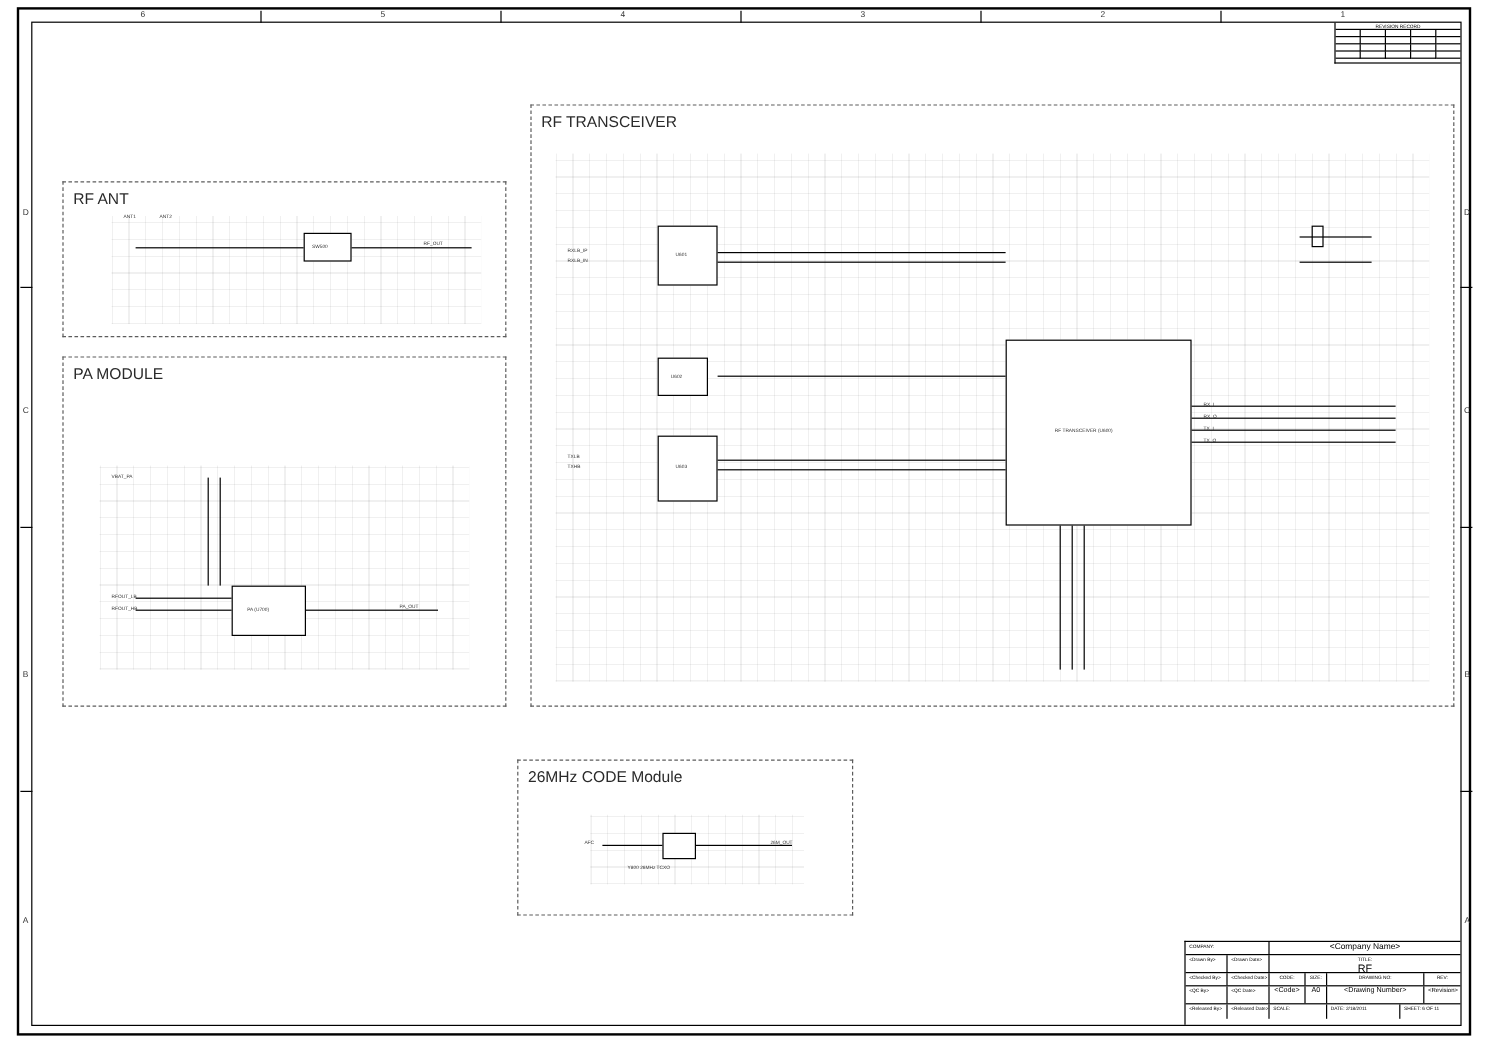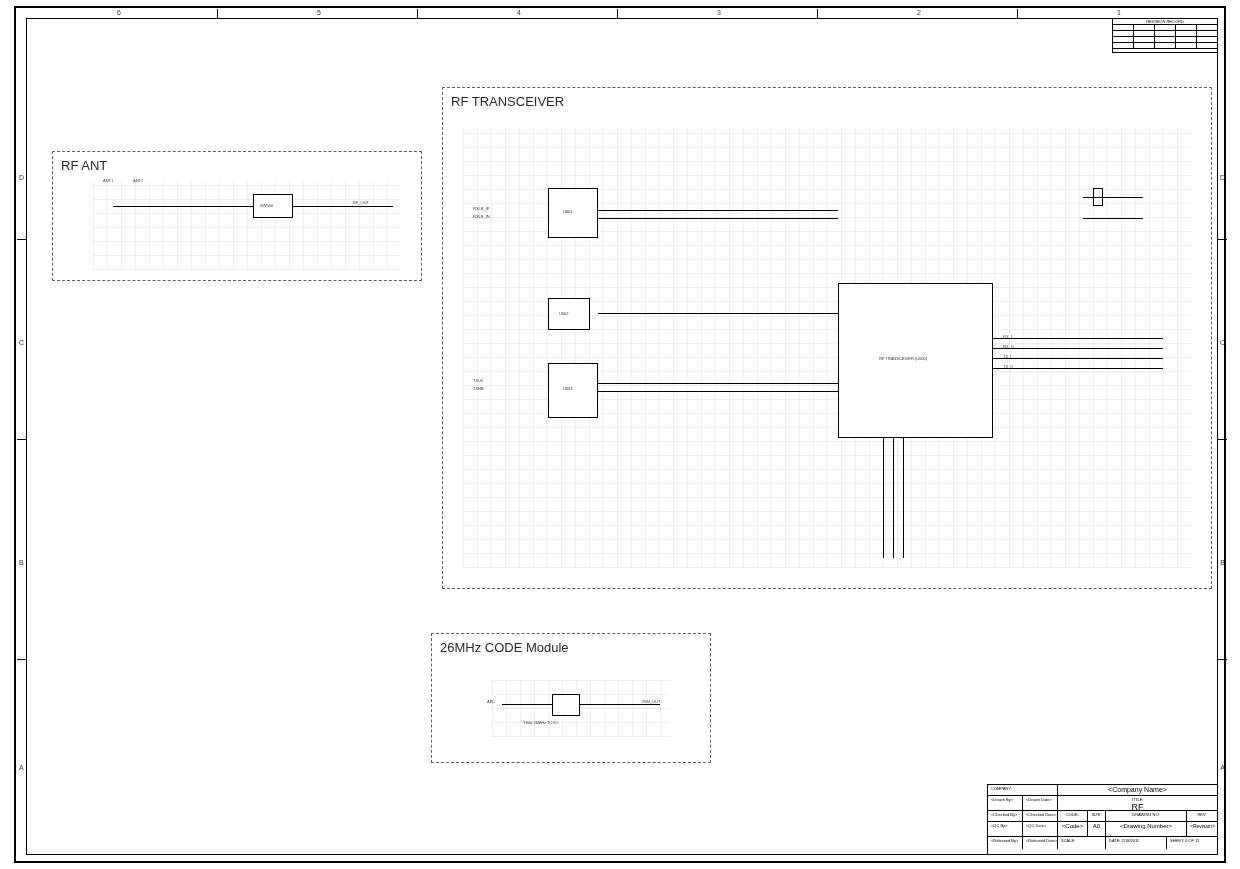--- a/index.html
+++ b/index.html
@@ -208,20 +208,36 @@
       <span class="tiny" style="left:560px;top:246px;">RX_I</span>
       <span class="tiny" style="left:560px;top:256px;">RX_Q</span>
       <span class="tiny" style="left:560px;top:266px;">TX_I</span>
       <span class="tiny" style="left:560px;top:276px;">TX_Q</span>
       <span class="tiny" style="left:30px;top:118px;">RXLB_IP</span>
       <span class="tiny" style="left:30px;top:126px;">RXLB_IN</span>
       <span class="tiny" style="left:30px;top:290px;">TXLB</span>
       <span class="tiny" style="left:30px;top:298px;">TXHB</span>
     </div>
 
+    <div class="block" style="left:25px; top:278px; width:370px; height:292px;">
+      <div class="block-title" style="left:8px; top:6px;">PA MODULE</div>
+      <div class="circuit" style="left:30px;top:90px;right:30px;bottom:30px;"></div>
+      <div class="chip" style="left:140px;top:190px;width:62px;height:42px;">
+        <span class="tiny" style="left:12px;top:16px;">PA (U700)</span>
+      </div>
+      <div class="wire" style="left:60px;top:200px;width:80px;height:1px;"></div>
+      <div class="wire" style="left:60px;top:210px;width:80px;height:1px;"></div>
+      <div class="wire" style="left:202px;top:210px;width:110px;height:1px;"></div>
+      <div class="wire" style="left:120px;top:100px;width:1px;height:90px;"></div>
+      <div class="wire" style="left:130px;top:100px;width:1px;height:90px;"></div>
+      <span class="tiny" style="left:40px;top:96px;">VBAT_PA</span>
+      <span class="tiny" style="left:40px;top:196px;">RFOUT_LB</span>
+      <span class="tiny" style="left:40px;top:206px;">RFOUT_HB</span>
+      <span class="tiny" style="left:280px;top:205px;">PA_OUT</span>
+    </div>
 
     <div class="block" style="left:404px; top:614px; width:280px; height:130px;">
       <div class="block-title" style="left:8px; top:6px;">26MHz CODE Module</div>
       <div class="circuit" style="left:60px;top:45px;right:40px;bottom:25px;"></div>
       <div class="chip" style="left:120px;top:60px;width:28px;height:22px;">
         <span class="tiny" style="left:-30px;top:25px;">Y800 26MHz TCXO</span>
       </div>
       <div class="wire" style="left:70px;top:70px;width:50px;height:1px;"></div>
       <div class="wire" style="left:148px;top:70px;width:80px;height:1px;"></div>
       <span class="tiny" style="left:55px;top:65px;">AFC</span>

